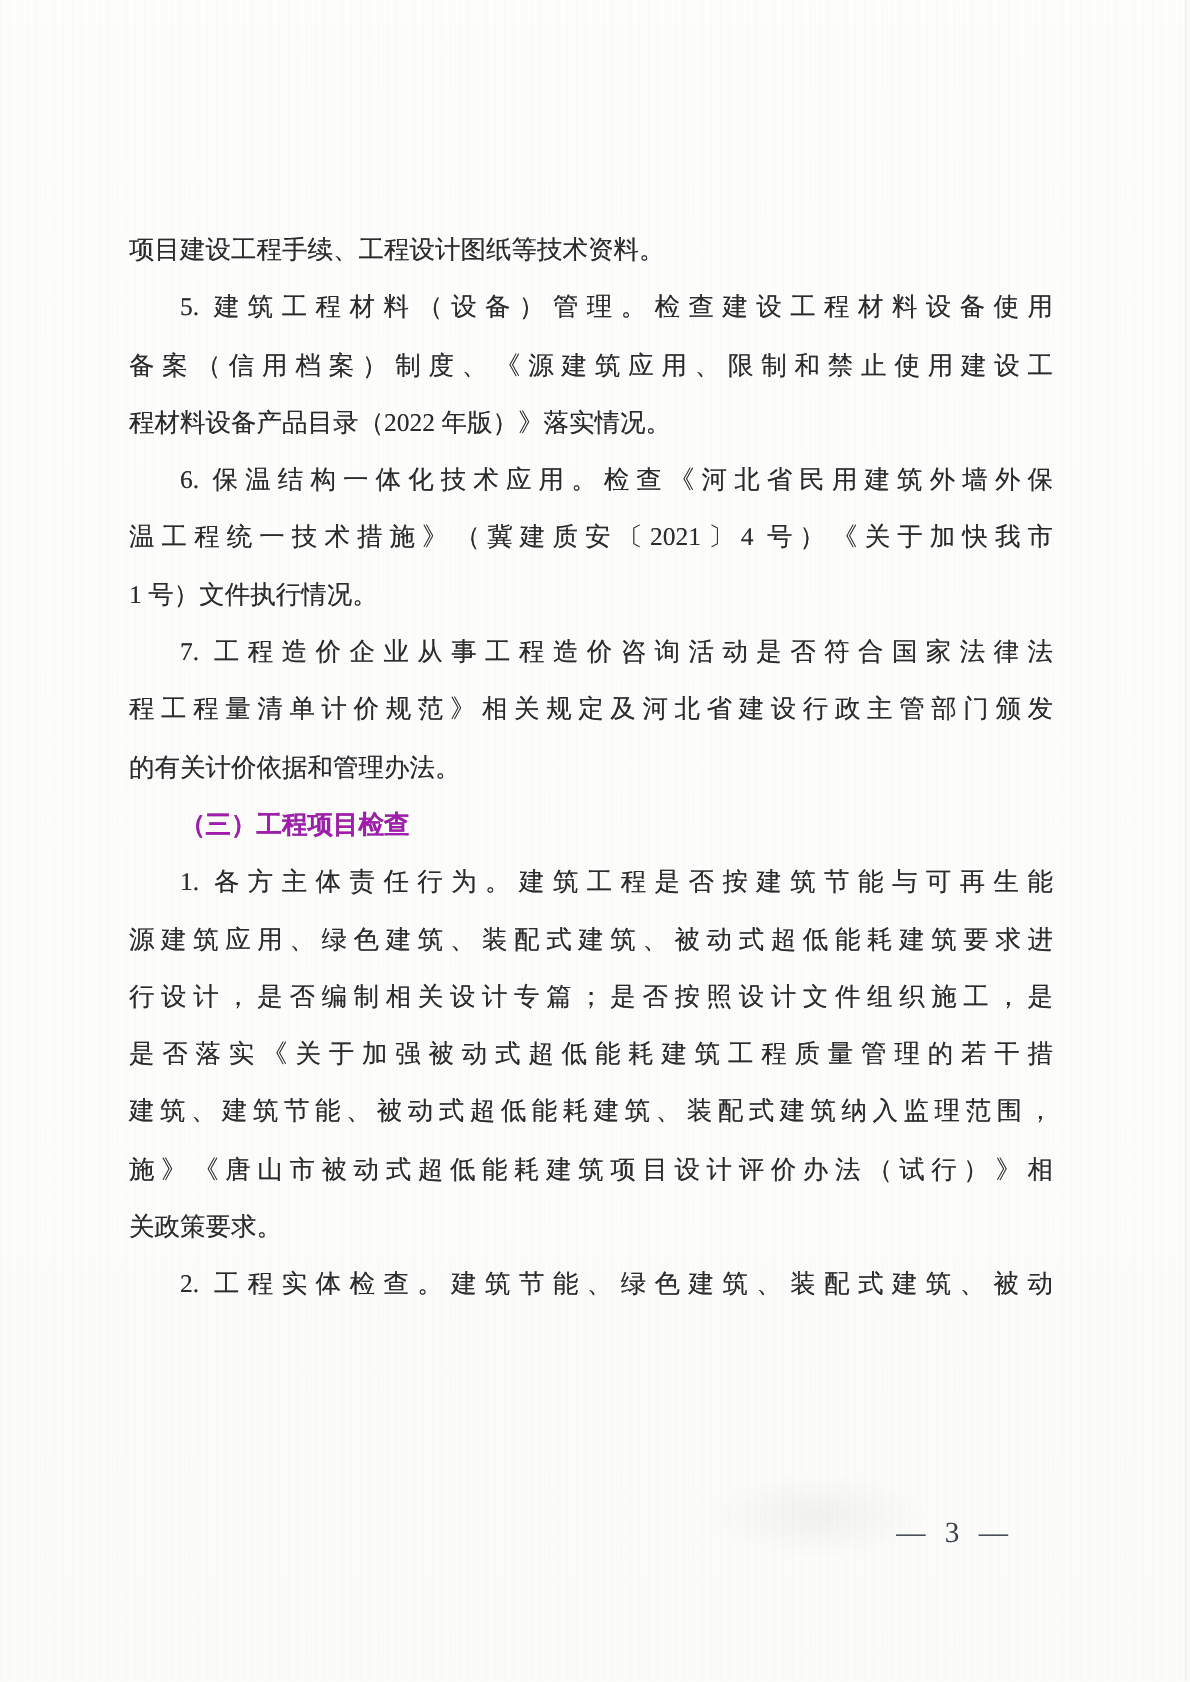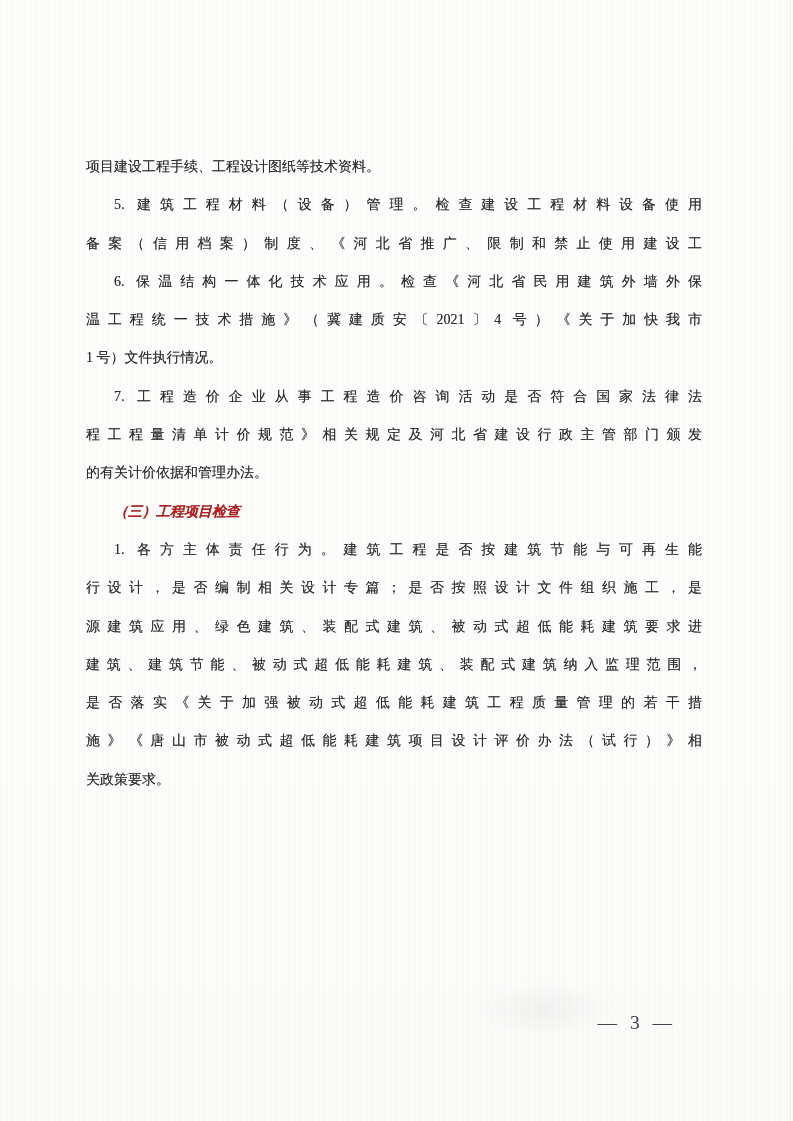--- a/index.html
+++ b/index.html
@@ -22,37 +22,36 @@
   }
   .text-block {
     position: absolute;
     left: 86px;
     top: 148px;
     width: 616px;
   }
   .line {
     height: 38.3px;
     line-height: 38.3px;
-    font-size: 14px;
+    font-size: 17px;
     color: #2b2b2e;
     white-space: nowrap;
     text-shadow: 0 0 0.4px rgba(43,43,46,0.55);
   }
   .line.justify {
     white-space: normal;
     text-align: justify;
     text-align-last: justify;
   }
   .line.indent {
     text-indent: 2em;
   }
   .line.heading {
     font-weight: 700;
-    color: #b91c1c;
-    font-style: italic;
+    color: #a21caf;
   }
   .page-footer {
     position: absolute;
     top: 1008px;
     right: 117px;
     height: 30px;
     line-height: 30px;
     font-size: 19.5px;
     color: #39404c;
     letter-spacing: 4px;
@@ -77,33 +76,35 @@
     background: rgba(110,110,115,0.10);
     pointer-events: none;
   }
 </style>
 </head>
 <body>
 
 <main class="text-block">
     <div class="line">项目建设工程手续、工程设计图纸等技术资料。</div>
     <div class="line indent justify">5. 建筑工程材料（设备）管理。检查建设工程材料设备使用</div>
-    <div class="line justify">备案（信用档案）制度、《河北省推广、限制和禁止使用建设工</div>
+    <div class="line justify">备案（信用档案）制度、《源建筑应用、限制和禁止使用建设工</div>
+    <div class="line">程材料设备产品目录（2022 年版）》落实情况。</div>
     <div class="line indent justify">6. 保温结构一体化技术应用。检查《河北省民用建筑外墙外保</div>
     <div class="line justify">温工程统一技术措施》（冀建质安〔2021〕4 号）《关于加快我市</div>
     <div class="line">1 号）文件执行情况。</div>
     <div class="line indent justify">7. 工程造价企业从事工程造价咨询活动是否符合国家法律法</div>
     <div class="line justify">程工程量清单计价规范》相关规定及河北省建设行政主管部门颁发</div>
     <div class="line">的有关计价依据和管理办法。</div>
     <div class="line indent heading">（三）工程项目检查</div>
     <div class="line indent justify">1. 各方主体责任行为。建筑工程是否按建筑节能与可再生能</div>
+    <div class="line justify">源建筑应用、绿色建筑、装配式建筑、被动式超低能耗建筑要求进</div>
     <div class="line justify">行设计，是否编制相关设计专篇；是否按照设计文件组织施工，是</div>
-    <div class="line justify">源建筑应用、绿色建筑、装配式建筑、被动式超低能耗建筑要求进</div>
+    <div class="line justify">是否落实《关于加强被动式超低能耗建筑工程质量管理的若干措</div>
     <div class="line justify">建筑、建筑节能、被动式超低能耗建筑、装配式建筑纳入监理范围，</div>
-    <div class="line justify">是否落实《关于加强被动式超低能耗建筑工程质量管理的若干措</div>
     <div class="line justify">施》《唐山市被动式超低能耗建筑项目设计评价办法（试行）》相</div>
     <div class="line">关政策要求。</div>
+    <div class="line indent justify">2. 工程实体检查。建筑节能、绿色建筑、装配式建筑、被动</div>
   </main>
 
 <div class="scan-smudge"></div>
 <div class="scan-edge"></div>
 
 <div class="page-footer">— 3 —</div>
 
 </body></html>

